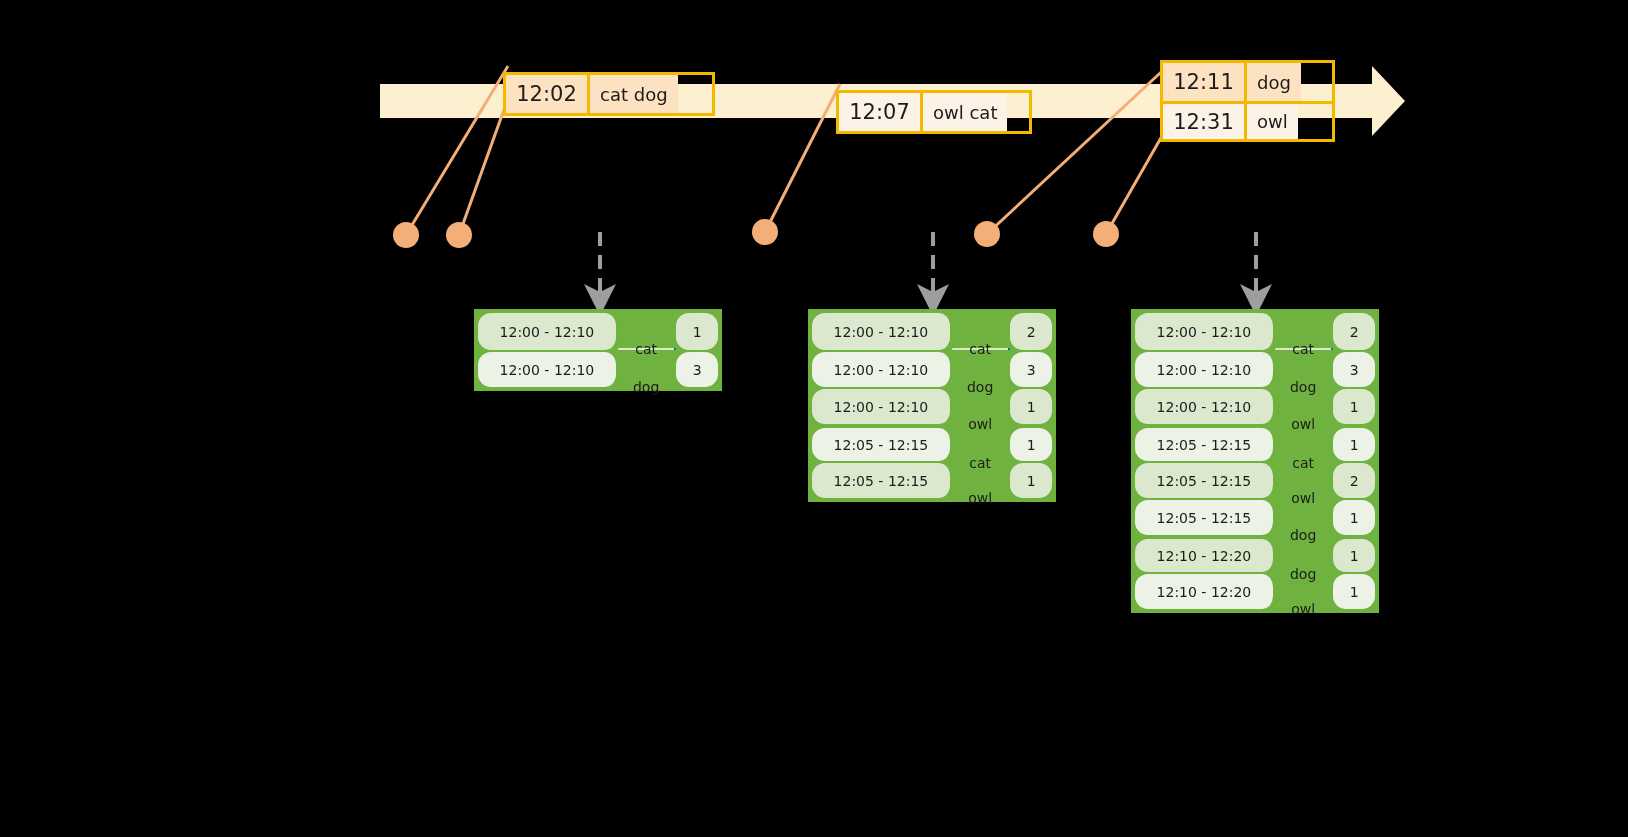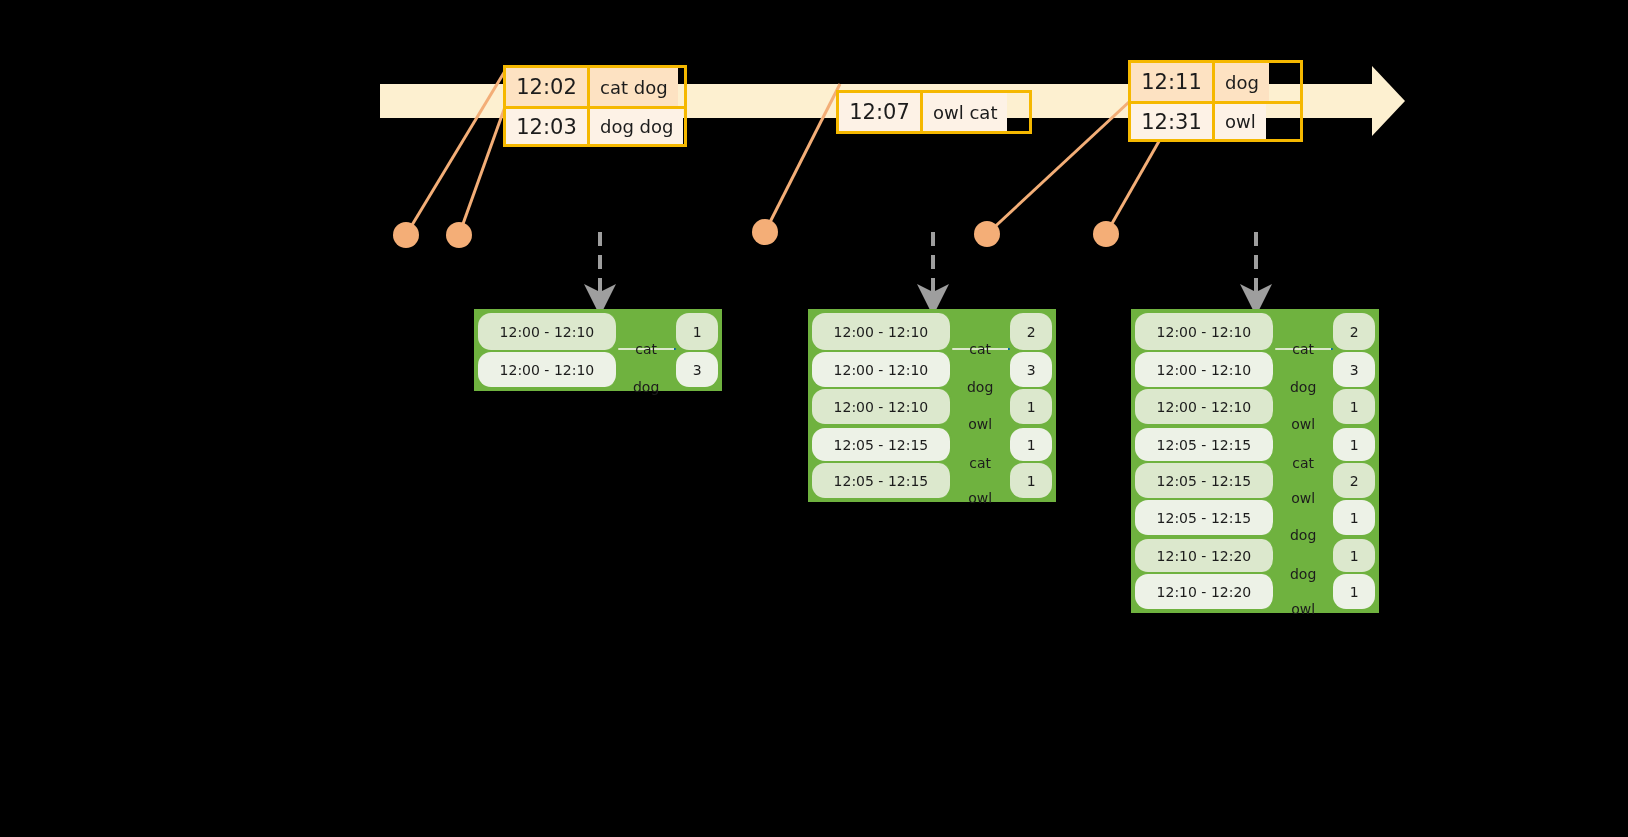--- a/index.html
+++ b/index.html
@@ -141,39 +141,35 @@
       <circle cx="1106" cy="234" r="13"></circle>
     </g>
 
     <g stroke="#9E9E9E" stroke-width="4" stroke-dasharray="14 9" fill="none">
       <line x1="600" y1="232" x2="600" y2="300" marker-end="url(#dash-head)"></line>
       <line x1="933" y1="232" x2="933" y2="300" marker-end="url(#dash-head)"></line>
       <line x1="1256" y1="232" x2="1256" y2="300" marker-end="url(#dash-head)"></line>
     </g>
   </svg>
 
-  <div class="event-group" style="left:503px; top:65px; width:184px;">
+  <div class="event-group" style="left:503px; top:72px; width:212px;">
     <div class="event-row shade-a">
       <div class="ev-time">12:02</div>
       <div class="ev-payload">cat dog</div>
-    </div>
-    <div class="event-row shade-b">
-      <div class="ev-time">12:03</div>
-      <div class="ev-payload">dog dog</div>
     </div>
   </div>
 
   <div class="event-group" style="left:836px; top:90px; width:196px;">
     <div class="event-row shade-b">
       <div class="ev-time">12:07</div>
       <div class="ev-payload">owl cat</div>
     </div>
   </div>
 
-  <div class="event-group" style="left:1128px; top:60px; width:175px;">
+  <div class="event-group" style="left:1160px; top:60px; width:175px;">
     <div class="event-row shade-a">
       <div class="ev-time">12:11</div>
       <div class="ev-payload">dog</div>
     </div>
     <div class="event-row shade-b">
       <div class="ev-time">12:31</div>
       <div class="ev-payload">owl</div>
     </div>
   </div>
 

